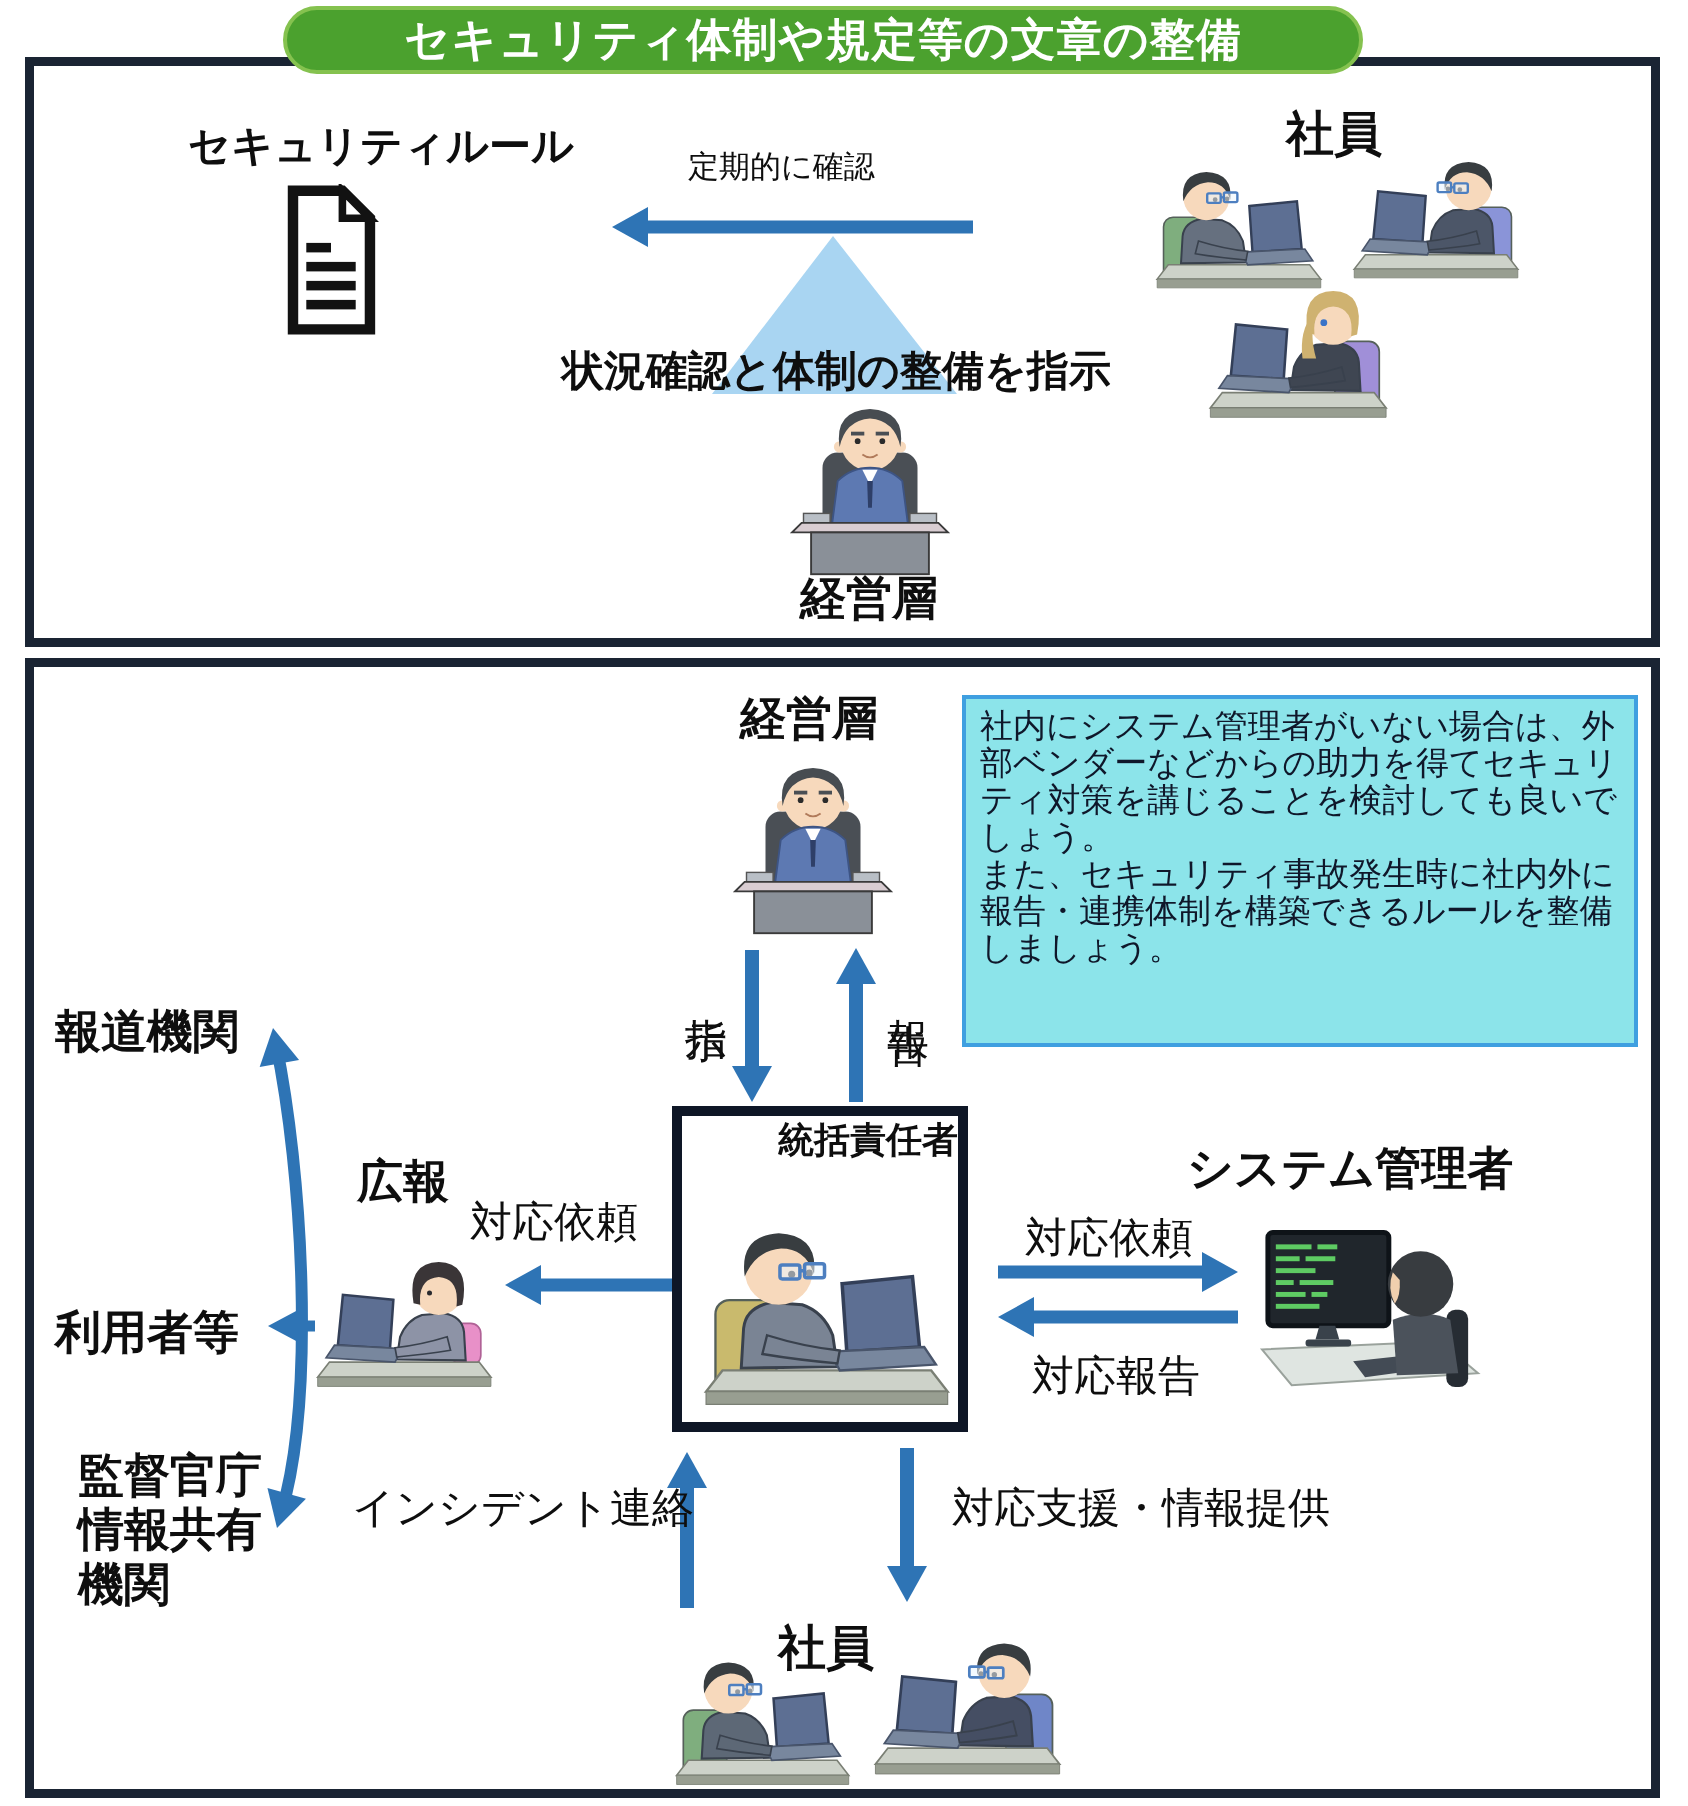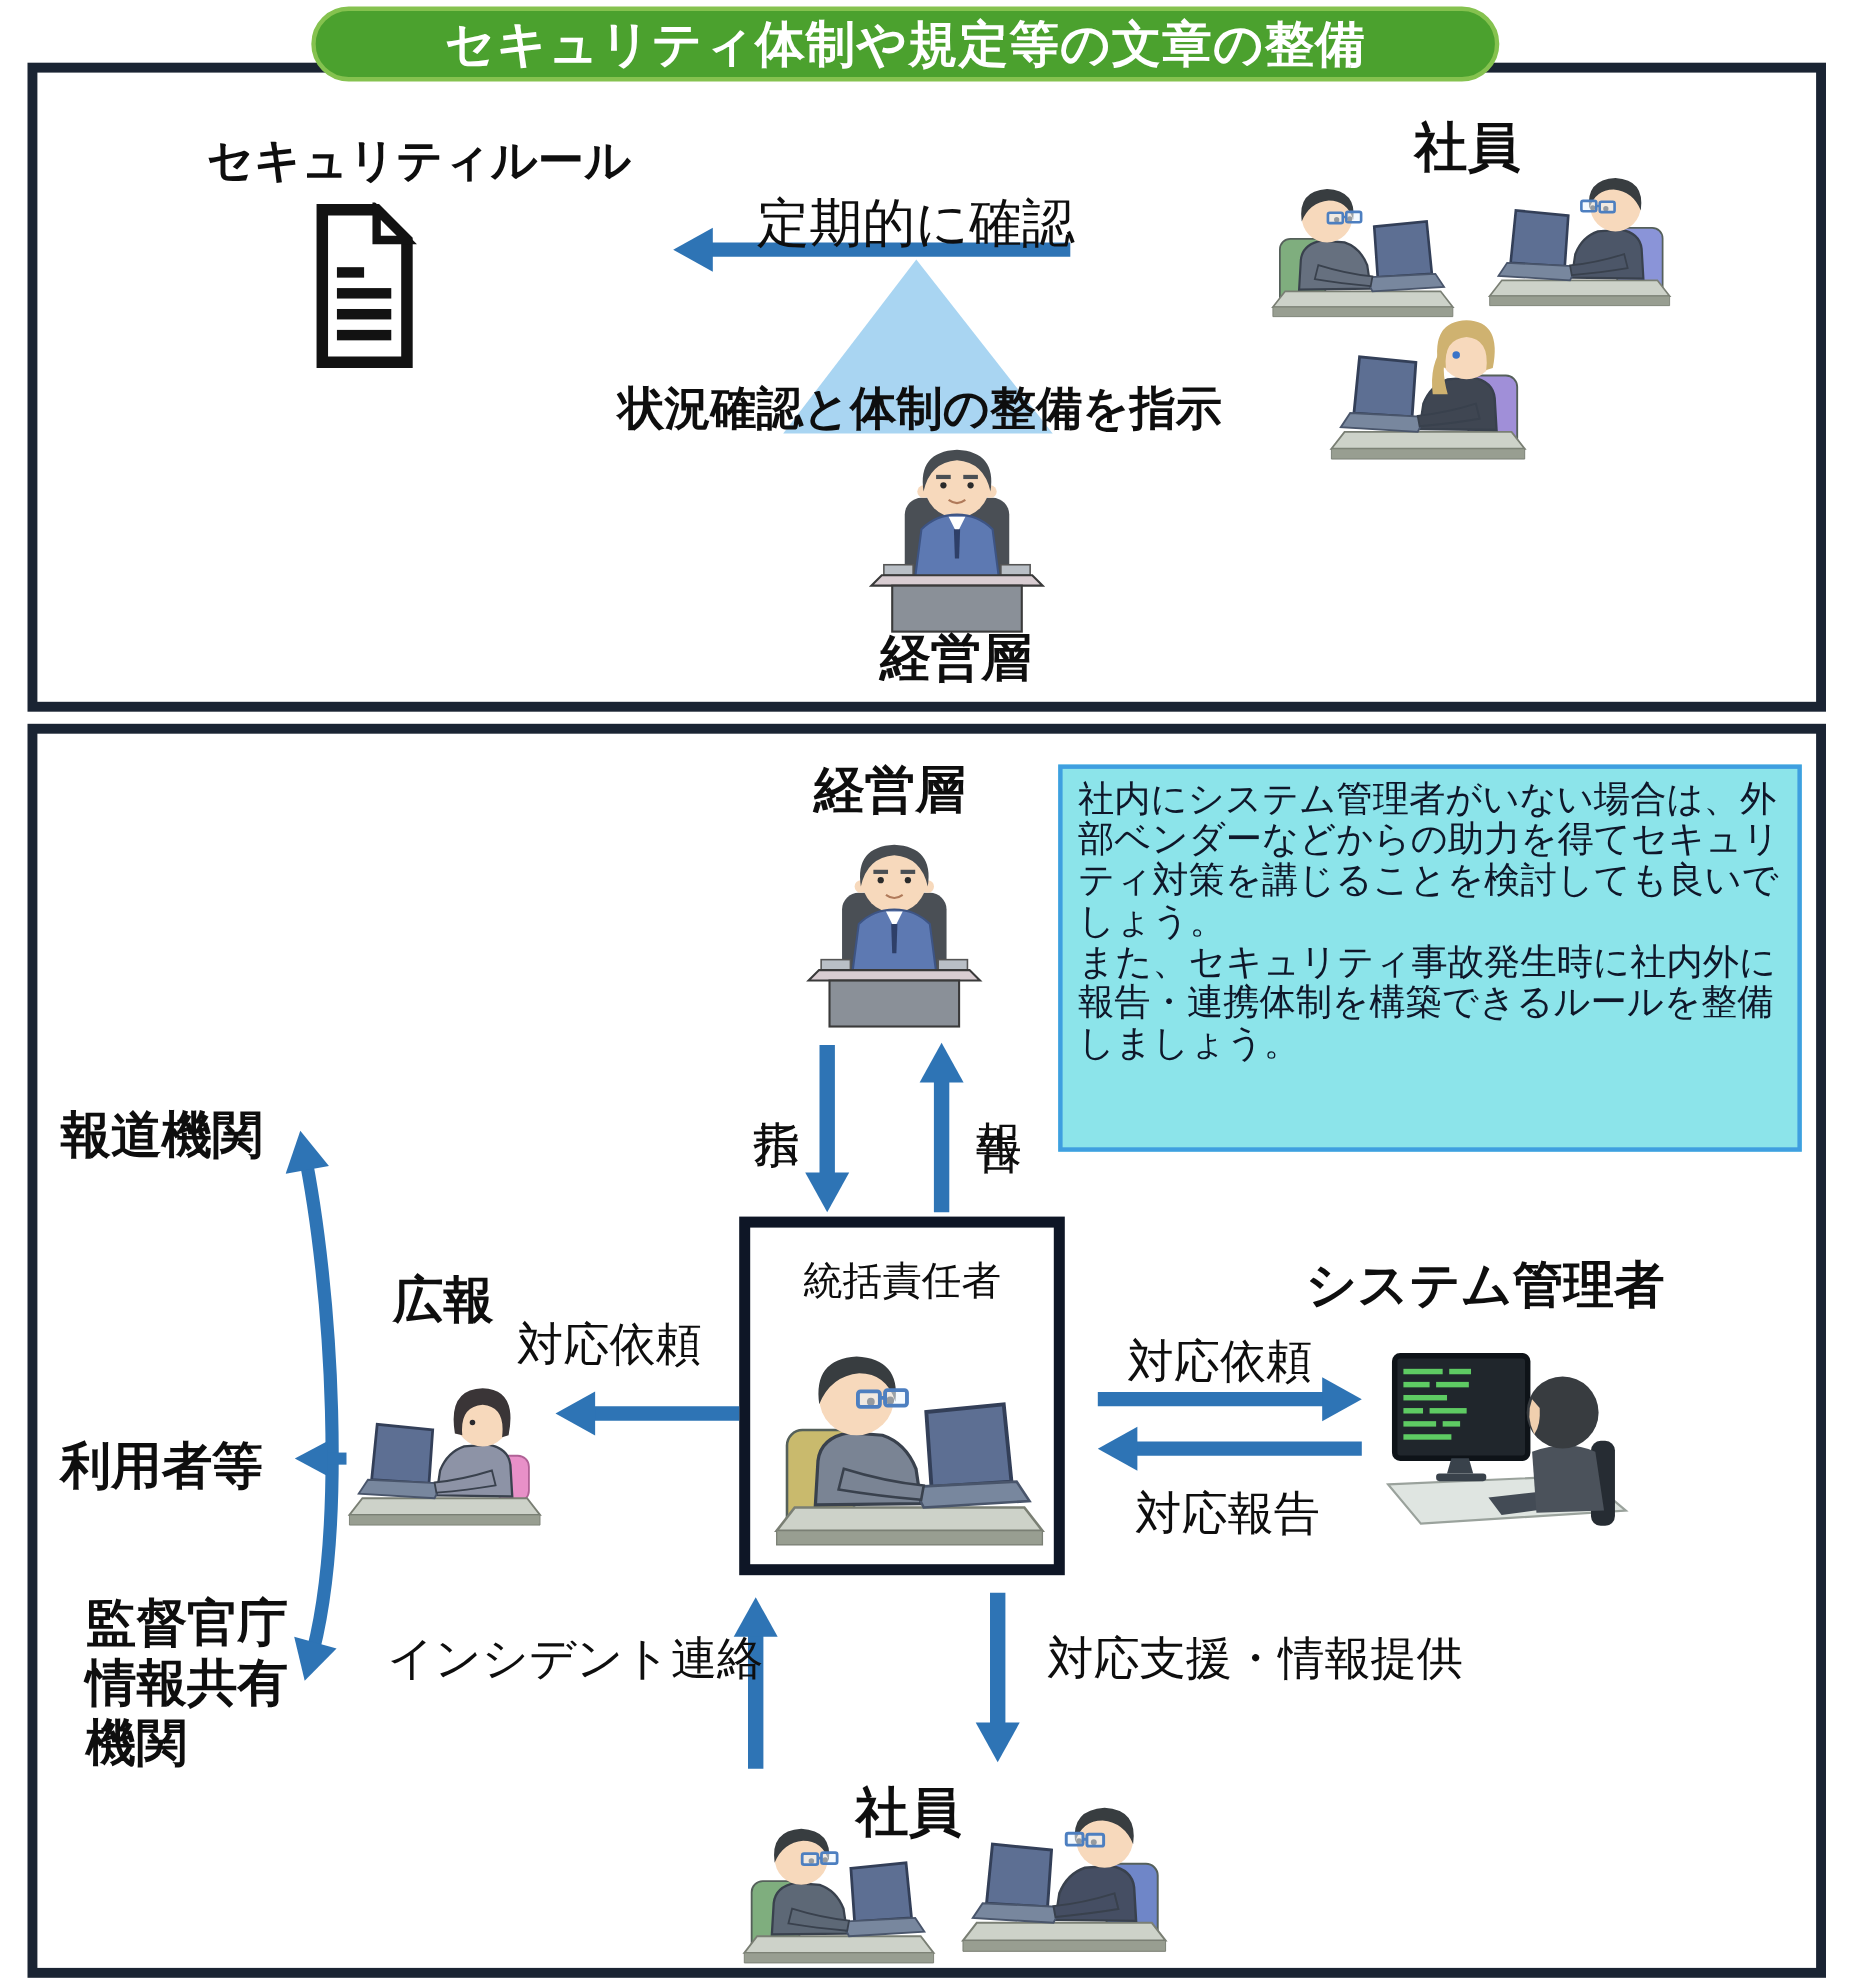--- a/index.html
+++ b/index.html
@@ -20,21 +20,21 @@
   #callout{
     position:absolute;left:962px;top:695px;width:676px;height:352px;z-index:4;box-sizing:border-box;
     background:var(--callout-fill,#8ce4ea);border:4px solid var(--callout-border,#3f9fe0);
     padding:8px 14px;font-size:33px;line-height:37px;color:#0f172a;
   }
   #callout p{margin:0;}
   #coordinator-box{
     position:absolute;left:672px;top:1106px;width:296px;height:326px;z-index:2;box-sizing:border-box;
     border:10px solid #0e1626;background:#ffffff;
   }
-  #coordinator-label{display:block;text-align:center;margin-top:24px;font-size:36px;font-weight:normal;}
+  #coordinator-label{display:block;text-align:right;font-size:36px;font-weight:bold;}
   #arrow-layer{position:absolute;left:0;top:0;width:1688px;height:1806px;z-index:3;pointer-events:none;}
   .figure{position:absolute;z-index:3;}
   .figure svg{width:100%;height:100%;display:block;}
   #document-icon{position:absolute;left:283px;top:184px;width:96px;height:152px;z-index:2;}
   #agency-label{white-space:pre-line;line-height:1.18;}
 </style>
 </head>
 <body>
 
 <div id="canvas">
@@ -48,21 +48,21 @@
 
   <svg id="document-icon" viewBox="0 0 100 160">
     <path d="M10,7 L62,7 L91,36 L91,153 L10,153 Z" fill="#ffffff" stroke="#121212" stroke-width="11" stroke-linejoin="miter"></path>
     <path d="M62,7 L62,36 L91,36 Z" fill="#ffffff" stroke="#121212" stroke-width="8" stroke-linejoin="miter"></path>
     <rect x="24" y="62" width="26" height="10" fill="#121212"></rect>
     <rect x="24" y="82" width="52" height="10" fill="#121212"></rect>
     <rect x="24" y="102" width="52" height="10" fill="#121212"></rect>
     <rect x="24" y="122" width="52" height="10" fill="#121212"></rect>
   </svg>
 
-  <div class="label" style="left:688px;top:171px;font-size:48px;">定期的に確認</div>
+  <div class="label" style="left:688px;top:146px;font-size:31px;">定期的に確認</div>
 
   <div class="label bold" style="left:562px;top:343px;font-size:42px;">状況確認と体制の整備を指示</div>
 
   <div class="label bold" style="left:1286px;top:102px;font-size:48px;">社員</div>
 
   <div class="label bold" style="left:800px;top:568px;font-size:46px;">経営層</div>
 
   <div class="label bold" style="left:740px;top:688px;font-size:46px;">経営層</div>
 
   <div id="callout">

